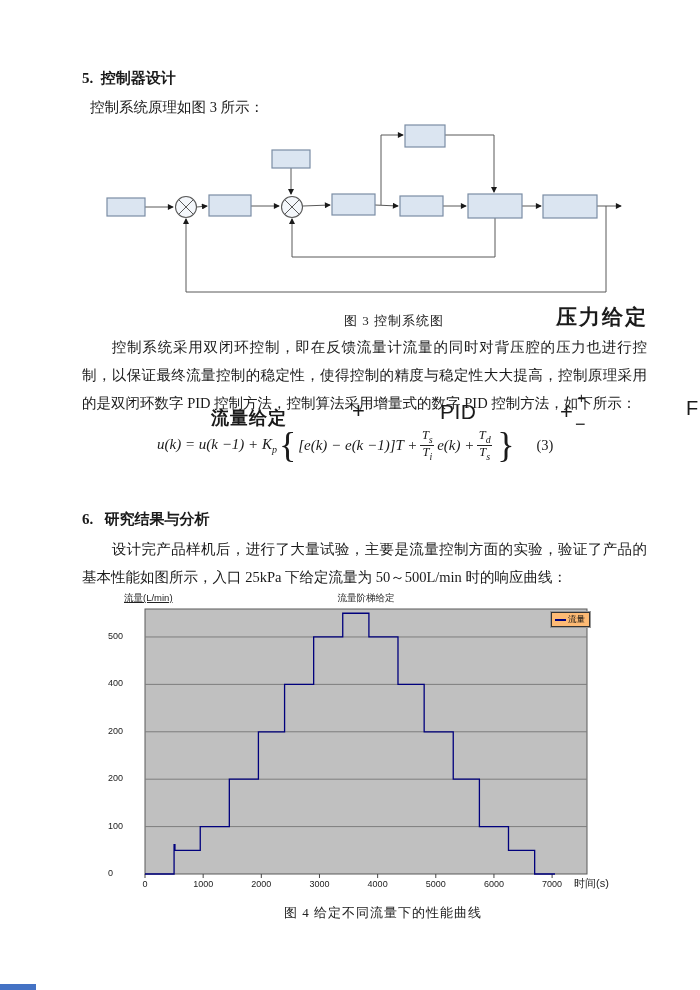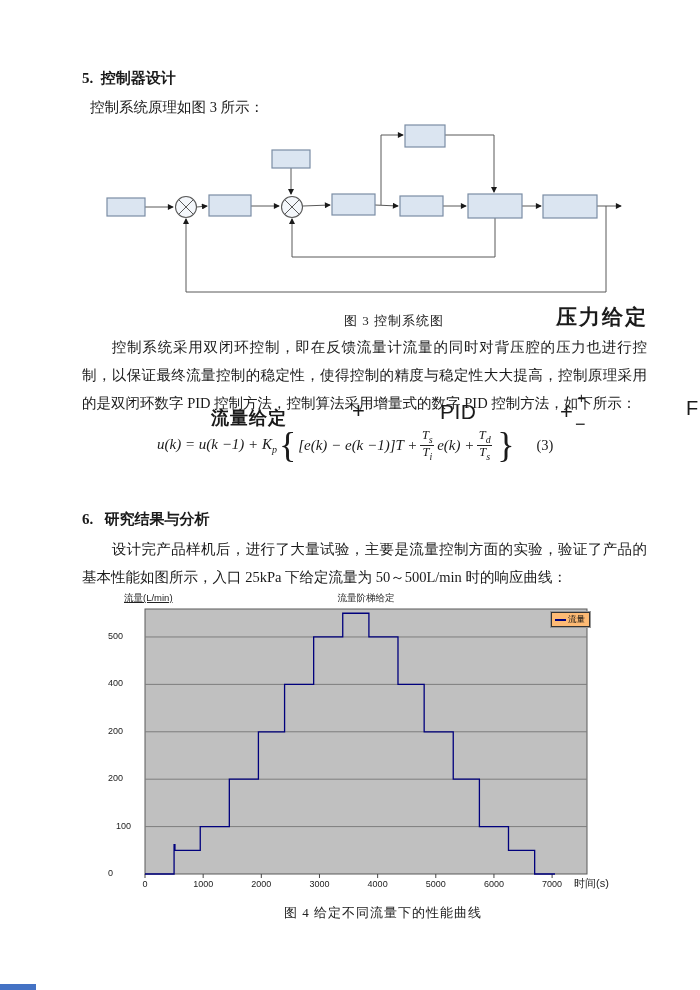--- a/index.html
+++ b/index.html
@@ -157,21 +157,21 @@
         <polyline points="37,282 66.07894736842105,282 66.07894736842105,252.608228980322 66.95131578947368,252.608228980322 66.95131578947368,258.2969588550984 92.25,258.2969588550984 92.25,234.59391771019676 121.32894736842105,234.59391771019676 121.32894736842105,187.18783542039355 150.4078947368421,187.18783542039355 150.4078947368421,139.78175313059035 176.57894736842104,139.78175313059035 176.57894736842104,92.37567084078711 205.6578947368421,92.37567084078711 205.6578947368421,44.9695885509839 234.73684210526315,44.9695885509839 234.73684210526315,21.26654740608228 260.9078947368421,21.26654740608228 260.9078947368421,44.9695885509839 289.9868421052631,44.9695885509839 289.9868421052631,92.37567084078711 316.1578947368421,92.37567084078711 316.1578947368421,139.78175313059035 345.2368421052632,139.78175313059035 345.2368421052632,187.18783542039355 371.4078947368421,187.18783542039355 371.4078947368421,234.59391771019676 400.4868421052632,234.59391771019676 400.4868421052632,258.2969588550984 426.6578947368421,258.2969588550984 426.6578947368421,282 447.0131578947368,282" fill="none" stroke="#00007d" stroke-width="1.3"></polyline>
       </svg>
     <div class="ch-ylabel">流量(L/min)</div>
     <div class="ch-title">流量阶梯给定</div>
     <div class="ch-xlabel">时间(s)</div>
     <div class="legend">
       <span class="legend-line"></span>
       <span>流量</span>
     </div>
   <span class="ytick" style="left: 0px; top: 276px;">0</span>
-      <span class="ytick" style="left: 8px; top: 228.594px;">100</span>
+      <span class="ytick" style="left: 0px; top: 228.594px;">100</span>
       <span class="ytick" style="left: 0px; top: 181.188px;">200</span>
       <span class="ytick" style="left: 0px; top: 133.782px;">200</span>
       <span class="ytick" style="left: 0px; top: 86.3757px;">400</span>
       <span class="ytick" style="left: 0px; top: 38.9696px;">500</span>
       <span class="xtick" style="left: 17px; top: 287px;">0</span>
       <span class="xtick" style="left: 75.1579px; top: 287px;">1000</span>
       <span class="xtick" style="left: 133.316px; top: 287px;">2000</span>
       <span class="xtick" style="left: 191.474px; top: 287px;">3000</span>
       <span class="xtick" style="left: 249.632px; top: 287px;">4000</span>
       <span class="xtick" style="left: 307.789px; top: 287px;">5000</span>

